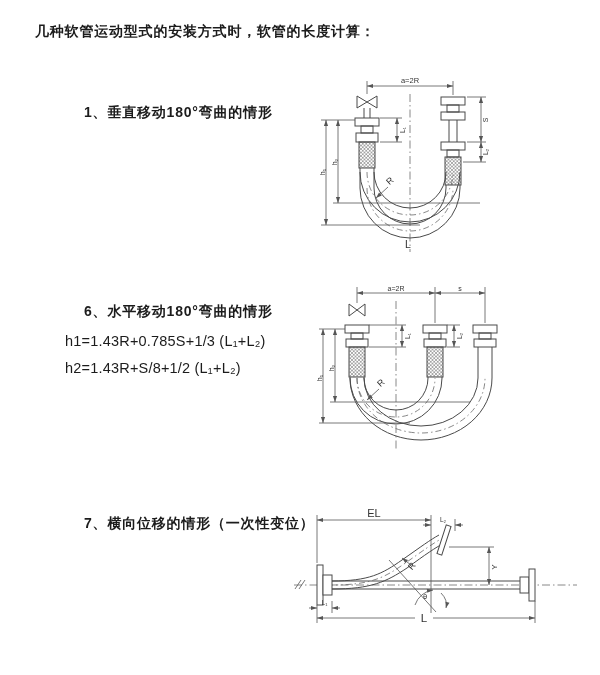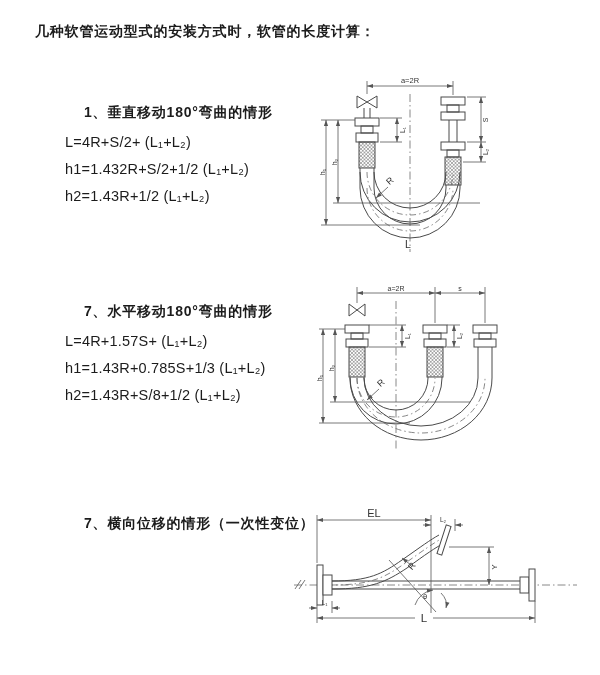--- a/index.html
+++ b/index.html
@@ -23,31 +23,25 @@
 </style>
 </head>
 <body>
 
 <div class="page">
 
   <div class="title">几种软管运动型式的安装方式时，软管的长度计算：</div>
 
   <div class="section sec1">
     <div class="heading">1、垂直移动180°弯曲的情形</div>
+  </div>
+
+  <div class="section sec2">
+    <div class="heading">6、水平移动180°弯曲的情形</div>
     <div class="formulas">
-      <div>L=4R+S/2+ (L₁+L₂)</div>
-      <div>h1=1.432R+S/2+1/2 (L₁+L₂)</div>
-      <div>h2=1.43R+1/2 (L₁+L₂)</div>
-    </div>
-  </div>
-
-  <div class="section sec2">
-    <div class="heading">7、水平移动180°弯曲的情形</div>
-    <div class="formulas">
-      <div>L=4R+1.57S+ (L₁+L₂)</div>
       <div>h1=1.43R+0.785S+1/3 (L₁+L₂)</div>
       <div>h2=1.43R+S/8+1/2 (L₁+L₂)</div>
     </div>
   </div>
 
   <div class="section sec3">
     <div class="heading">7、横向位移的情形（一次性变位）</div>
   </div>
 
   <div class="diagram d1">

